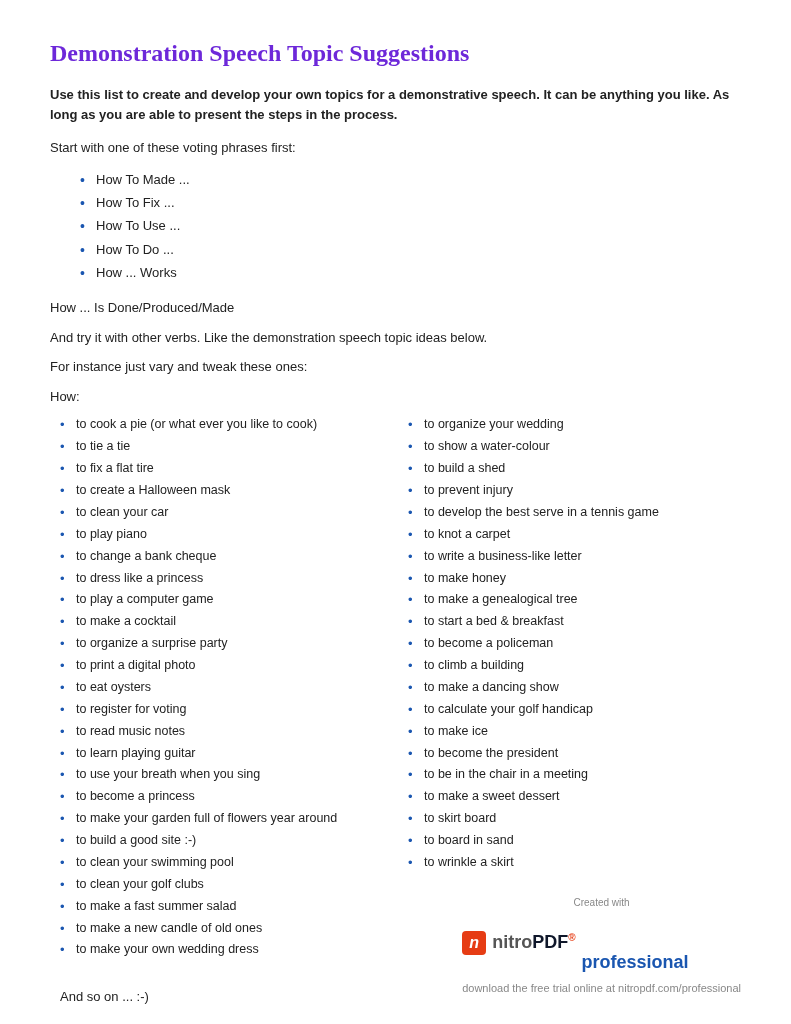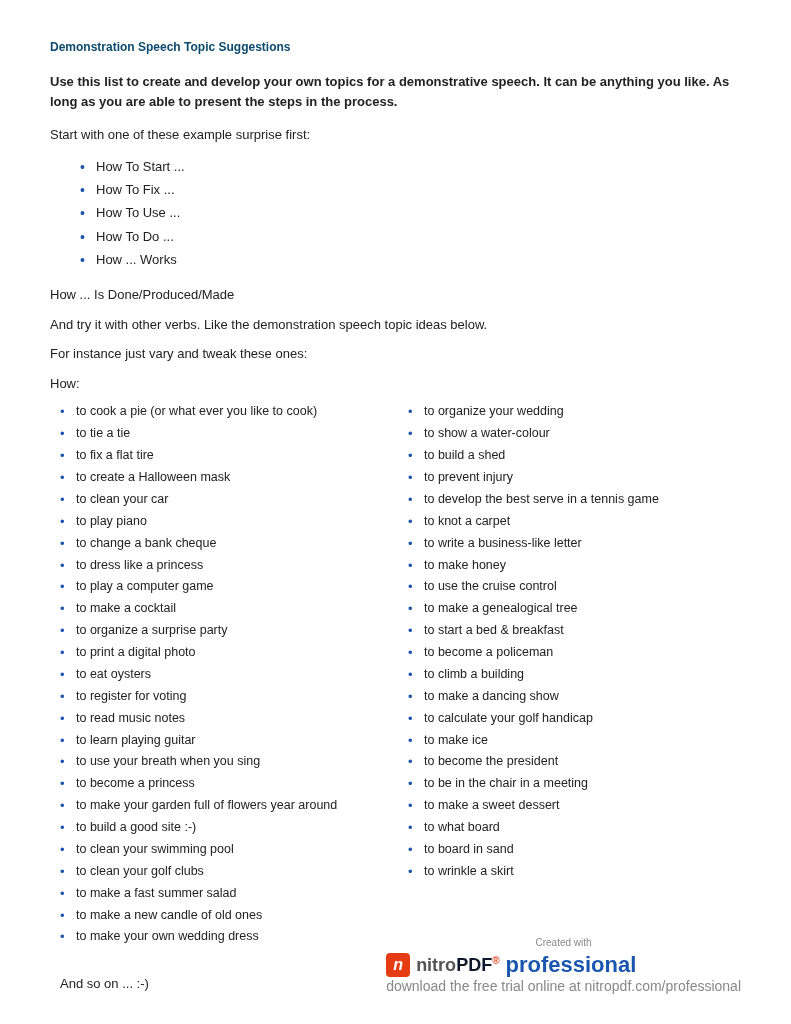--- a/index.html
+++ b/index.html
@@ -6,24 +6,25 @@
     body {
       background: #fff;
       font-family: Arial, sans-serif;
       font-size: 13px;
       color: #222;
       width: 791px;
       min-height: 1024px;
       padding: 40px 50px 60px 50px;
     }
     h1 {
-      font-size: 12px;
+      font-size: 24px;
       font-weight: bold;
       margin-bottom: 18px;
-      color: #0c4a6e;
+      color: #6d28d9;
+      font-family: Liberation Serif, serif;
     }
     .intro-para {
       margin-bottom: 14px;
       line-height: 1.5;
       font-weight: bold;
     }
     .section-label {
       margin-bottom: 10px;
       line-height: 1.5;
     }
@@ -109,46 +110,47 @@
     }
     .nitro-text {
       font-size: 18px;
       font-weight: bold;
       color: #555;
     }
     .nitro-text span {
       color: #0f172a;
     }
     .nitro-pro {
-      font-size: 22px;
+      font-size: 18px;
       font-weight: bold;
       color: #1a56b0;
+      margin-top: 40px;
     }
     .nitro-download {
-      font-size: 14px;
+      font-size: 11px;
       color: #888;
-      margin-top: 0;
+      margin-top: 9px;
     }
     .nitro-pdf-sup {
       font-size: 10px;
       vertical-align: super;
       color: #e63c14;
     }
   </style>
 </head>
 <body>
 
 <h1>Demonstration Speech Topic Suggestions</h1>
 
 <p class="intro-para">Use this list to create and develop your own topics for a demonstrative speech. It can be anything you like. As long as you are able to present the steps in the process.</p>
 
-<p class="section-label">Start with one of these example surprise first:</p>
+<p class="section-label">Start with one of these voting phrases first:</p>
 
 <ul class="bullet-list">
-<li>How To Start ...</li>
+<li>How To Made ...</li>
     <li>How To Fix ...</li>
     <li>How To Use ...</li>
     <li>How To Do ...</li>
     <li>How ... Works</li>
   </ul>
 
 <p class="section-label">How ... Is Done/Produced/Made</p>
 
 <p class="section-label">And try it with other verbs. Like the demonstration speech topic ideas below.</p>
 
@@ -189,32 +191,31 @@
   <div class="col">
     <ul class="col-list" id="right-list">
         <li>to organize your wedding</li>
         <li>to show a water-colour</li>
         <li>to build a shed</li>
         <li>to prevent injury</li>
         <li>to develop the best serve in a tennis game</li>
         <li>to knot a carpet</li>
         <li>to write a business-like letter</li>
         <li>to make honey</li>
-        <li>to use the cruise control</li>
         <li>to make a genealogical tree</li>
         <li>to start a bed &amp; breakfast</li>
         <li>to become a policeman</li>
         <li>to climb a building</li>
         <li>to make a dancing show</li>
         <li>to calculate your golf handicap</li>
         <li>to make ice</li>
         <li>to become the president</li>
         <li>to be in the chair in a meeting</li>
         <li>to make a sweet dessert</li>
-        <li>to what board</li>
+        <li>to skirt board</li>
         <li>to board in sand</li>
         <li>to wrinkle a skirt</li>
       </ul>
   </div>
 </div>
 
 <p class="and-so-on">And so on ... :-)</p>
 
 <div class="footer">
   <div class="created-with">Created with</div>

